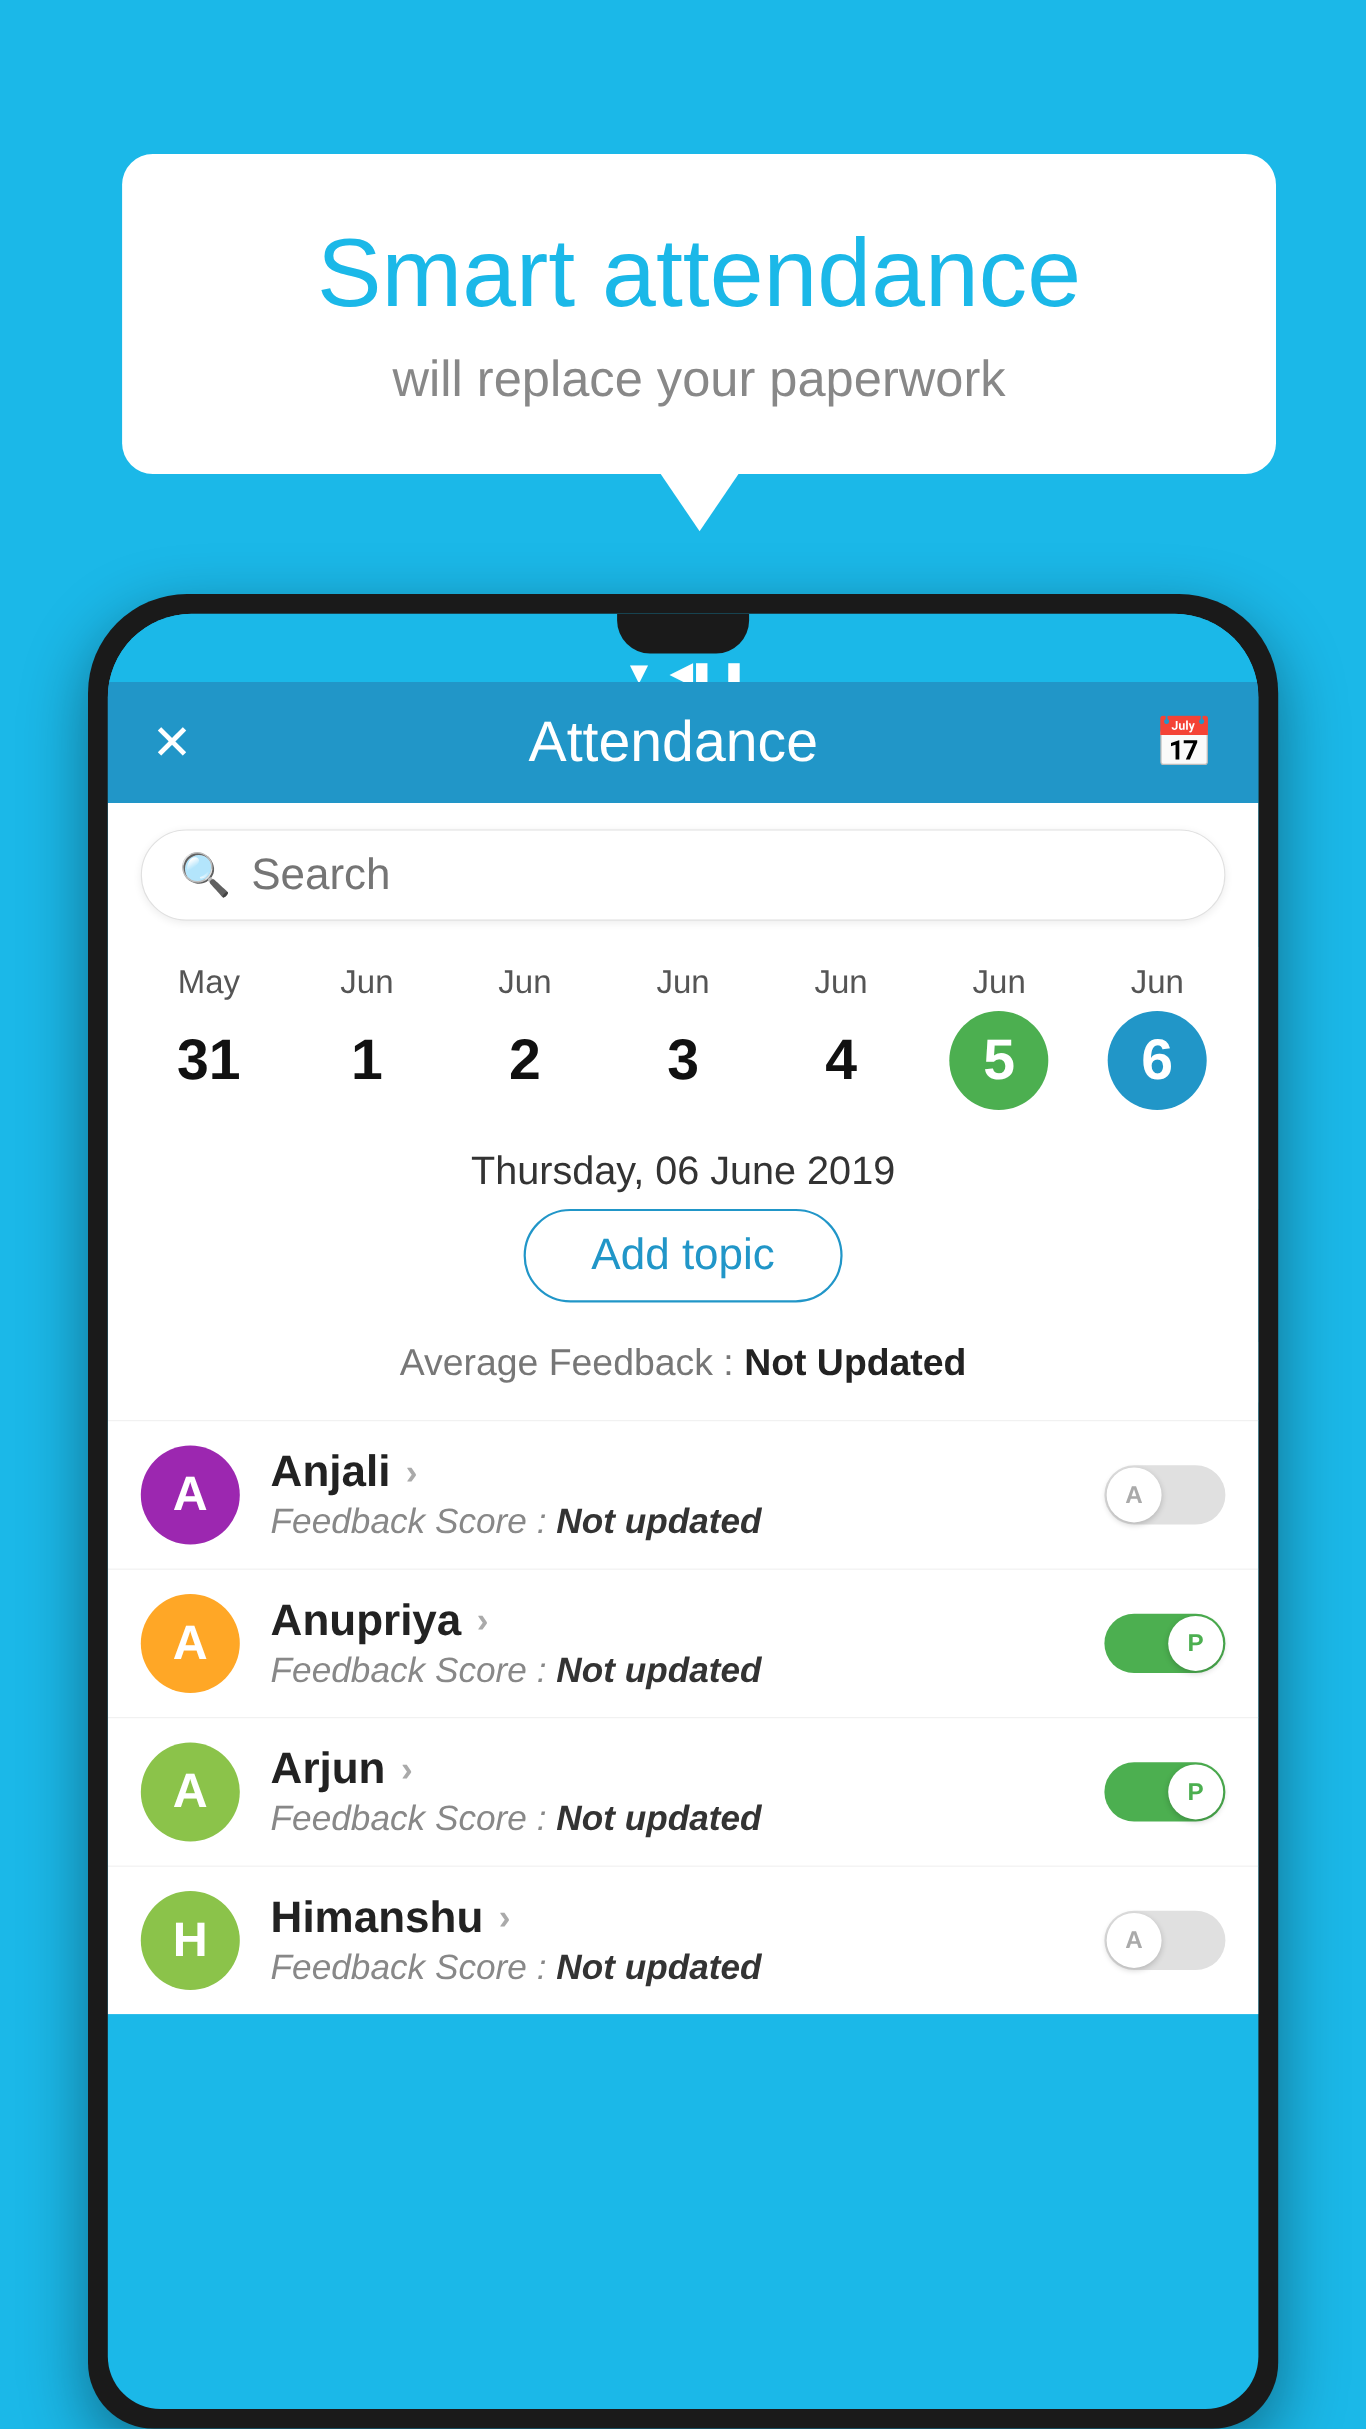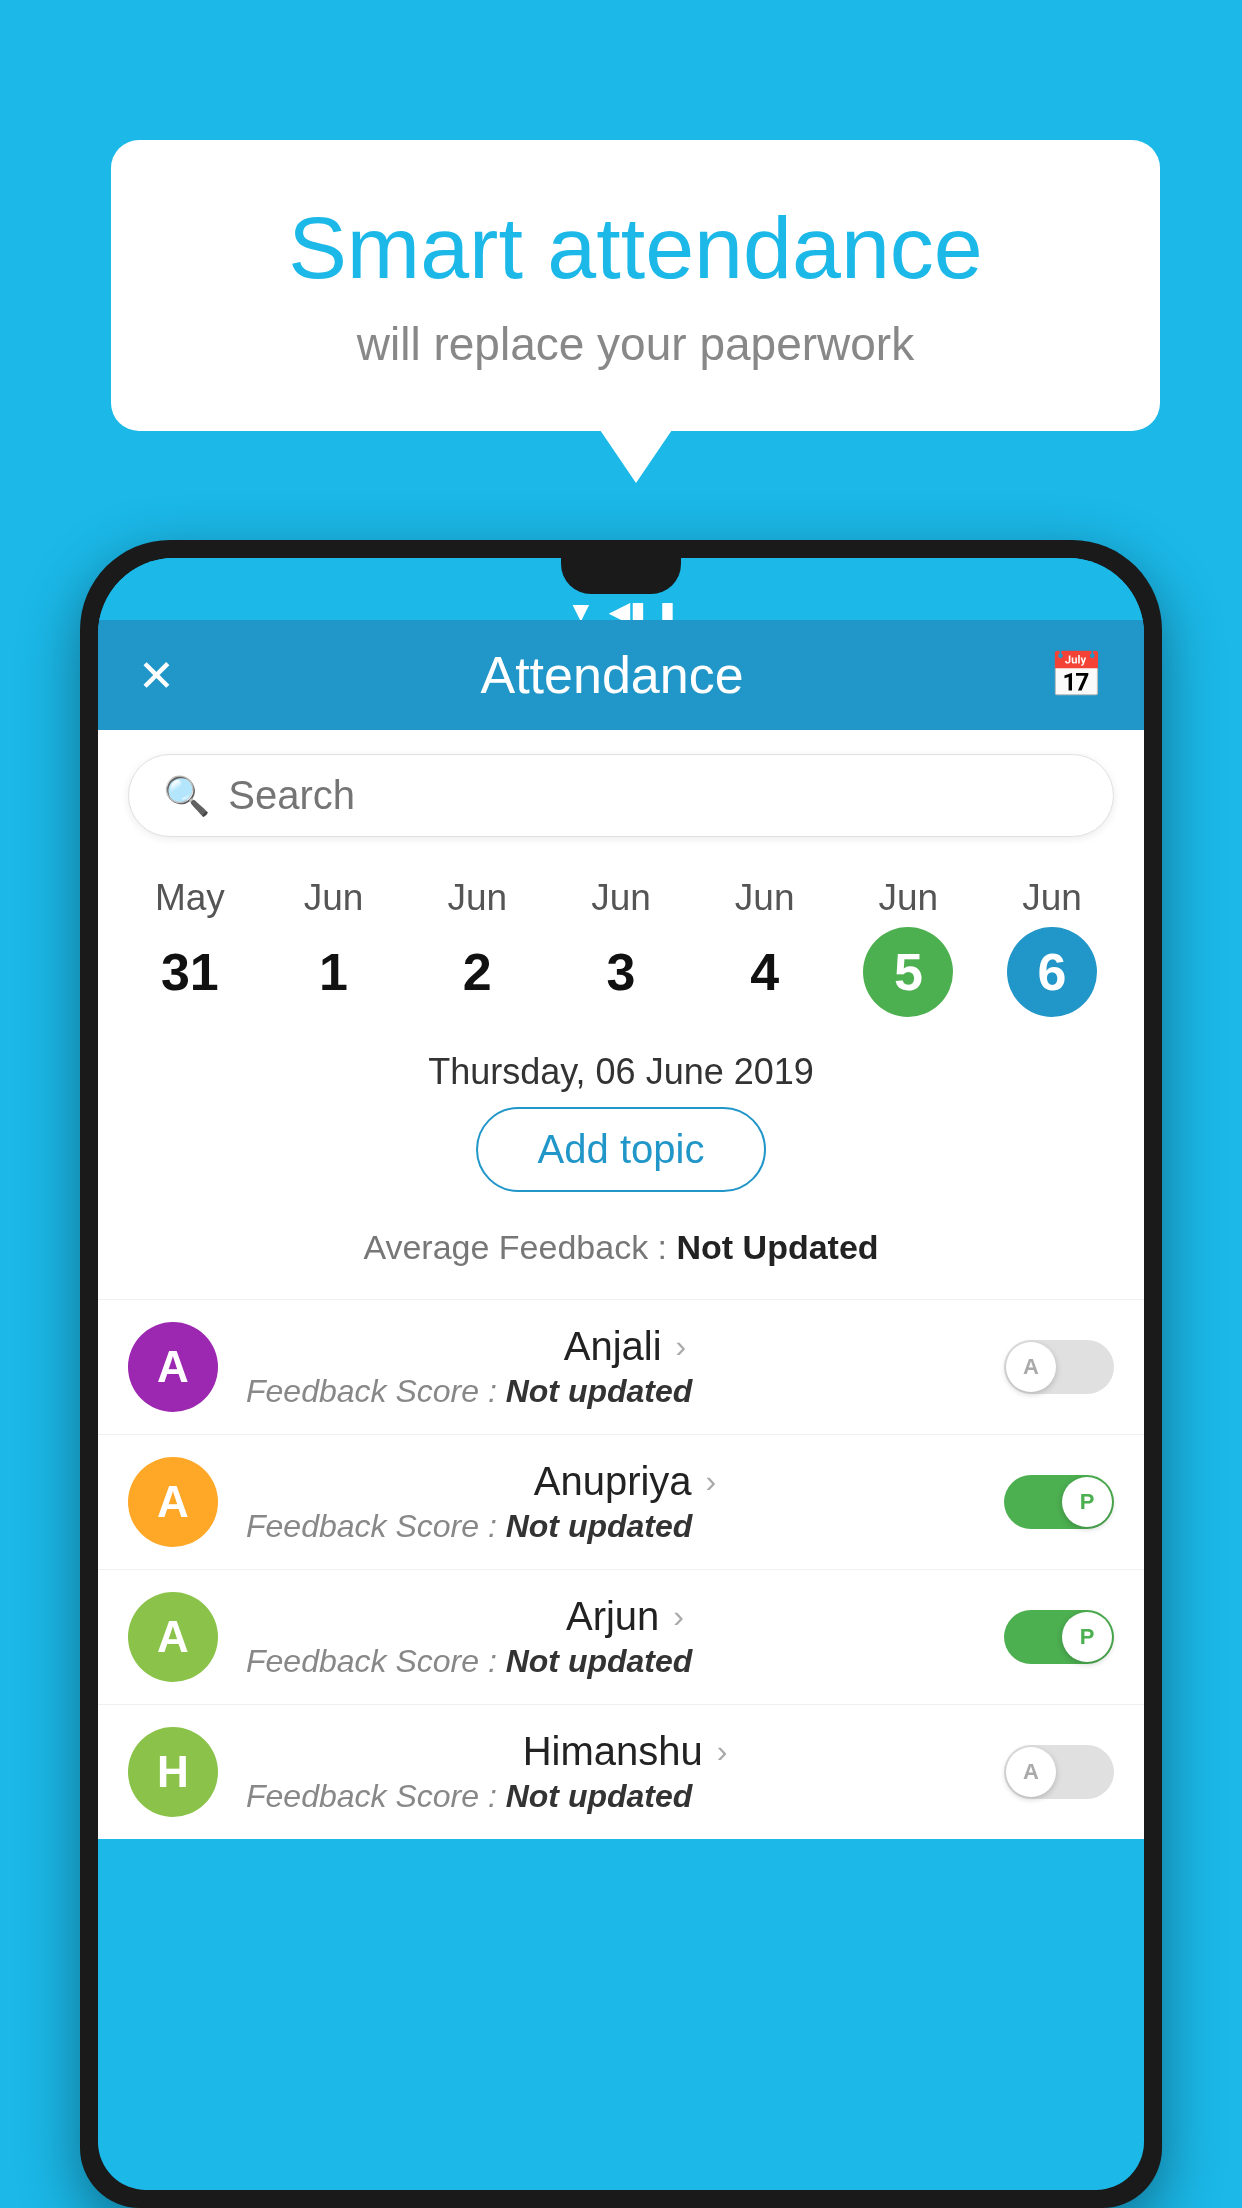--- a/index.html
+++ b/index.html
@@ -188,21 +188,21 @@
 
     .calendar-day {
       display: flex;
       flex-direction: column;
       align-items: center;
       gap: 8px;
       padding: 16px 0;
     }
 
     .day-month {
-      font-size: 37px;
+      font-size: 30px;
       color: #555;
       font-weight: 400;
     }
 
     .day-num {
       font-size: 52px;
       font-weight: 600;
       color: #111;
       width: 90px;
       height: 90px;
@@ -285,26 +285,25 @@
       flex-shrink: 0;
       margin-right: 28px;
     }
 
     .student-info {
       flex: 1;
     }
 
     .student-name {
       font-size: 40px;
-      font-weight: 400;
+      font-weight: 700;
       color: #222;
       display: flex;
       align-items: center;
       gap: 14px;
-      justify-content: center;
     }
 
     .student-name .chevron {
       color: #aaa;
       font-size: 32px;
     }
 
     .student-feedback {
       font-size: 32px;
       color: #888;

